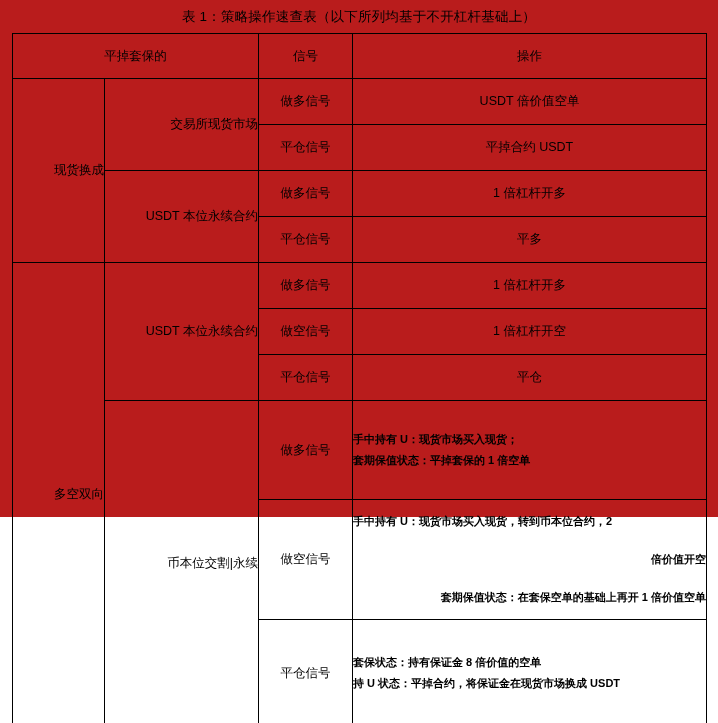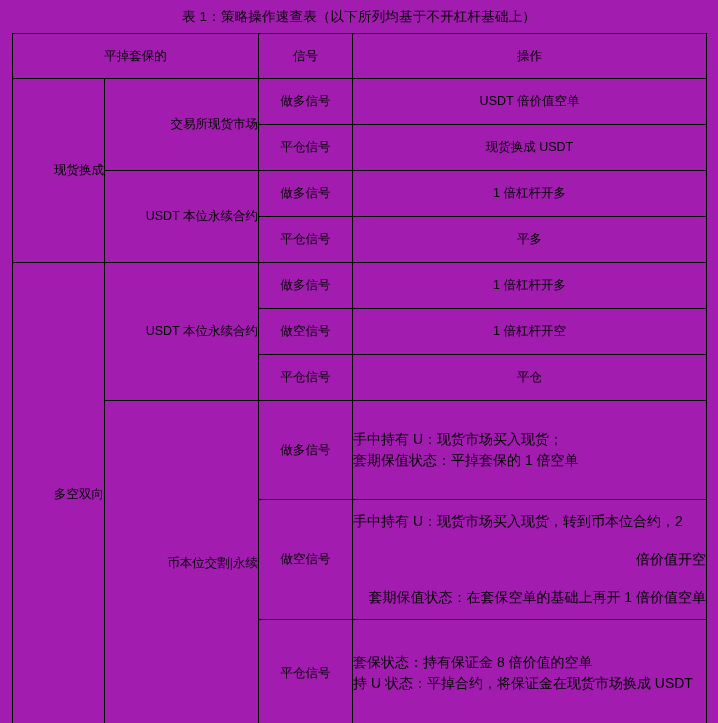--- a/index.html
+++ b/index.html
@@ -10,22 +10,22 @@
   body {
     width: 718px;
     height: 723px;
     font-family: "Liberation Sans", "DejaVu Sans", sans-serif;
     color: #000000;
     overflow: hidden;
   }
   .page {
     position: relative;
     width: 718px;
-    height: 723px;
-    background: #a21caf;
+    height: 517px;
+    background: #b91c1c;
   }
   .table-caption {
     position: absolute;
     left: 0;
     top: 8px;
     width: 718px;
     text-align: center;
     font-size: 13.5px;
     line-height: 18px;
     letter-spacing: 0.2px;
@@ -71,22 +71,23 @@
     text-align: right;
     font-size: 12.5px;
   }
   .long-cell {
     text-align: left;
     vertical-align: middle;
     padding: 0 0 0 14px;
   }
   .long-cell p {
     margin: 0;
-    font-size: 14px;
+    font-size: 11px;
     line-height: 17px;
+    font-weight: bold;
   }
   .long-cell p + p {
     margin-top: 4px;
   }
   .long-cell.wrap-3 p + p {
     margin-top: 21px;
     text-align: right;
   }
   .sig-cell {
     text-align: center;
@@ -125,21 +126,21 @@
       <tbody>
 
         <tr class="row-46">
           <td class="grp-label" rowspan="4">现货换成</td>
           <td class="grp-label" rowspan="2">交易所现货市场</td>
           <td class="sig-cell">做多信号</td>
           <td class="op-cell">USDT 倍价值空单</td>
         </tr>
         <tr class="row-46">
           <td class="sig-cell">平仓信号</td>
-          <td class="op-cell">现货换成 USDT</td>
+          <td class="op-cell">平掉合约 USDT</td>
         </tr>
         <tr class="row-46">
           <td class="grp-label" rowspan="2">USDT 本位永续合约</td>
           <td class="sig-cell">做多信号</td>
           <td class="op-cell">1 倍杠杆开多</td>
         </tr>
         <tr class="row-46">
           <td class="sig-cell">平仓信号</td>
           <td class="op-cell">平多</td>
         </tr>

